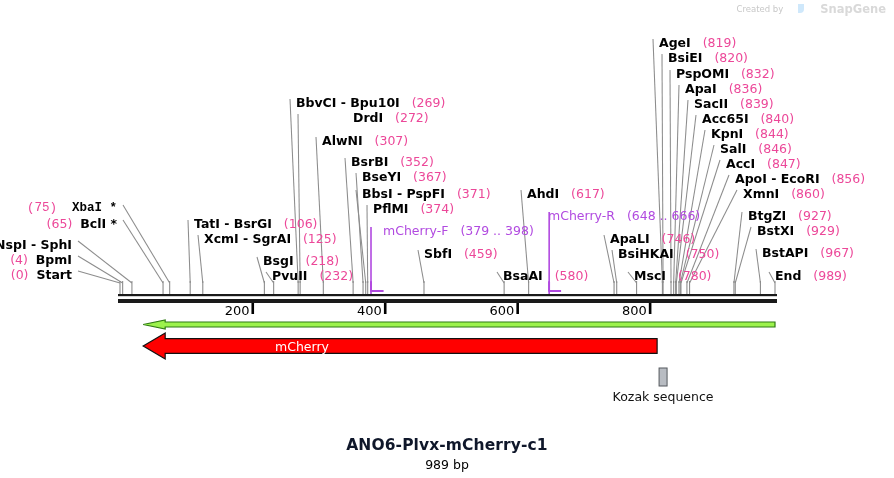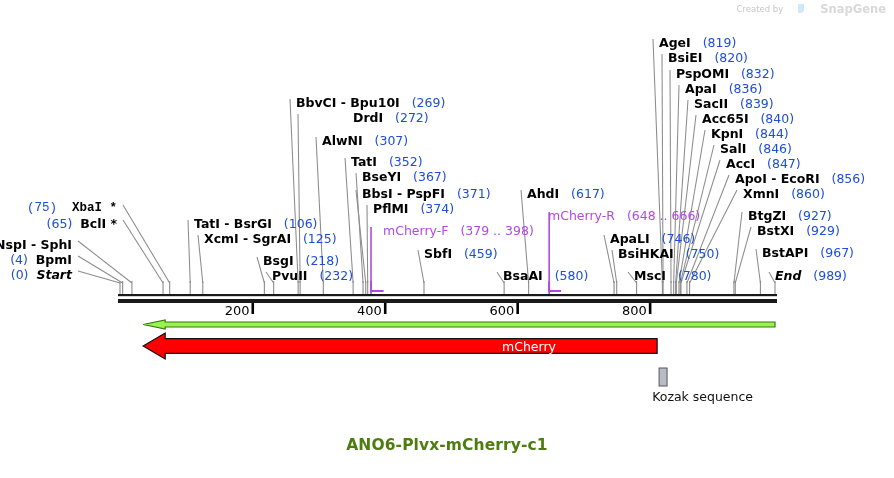--- a/index.html
+++ b/index.html
@@ -4,31 +4,31 @@
 <style>
   html,body{margin:0;padding:0;}
   body{
     width:894px;height:478px;background:#ffffff;
     font-family:"DejaVu Sans","Liberation Sans",sans-serif;
     overflow:hidden;position:relative;
   }
   #map{position:absolute;left:0;top:0;width:894px;height:478px;}
   .lbl{position:absolute;white-space:nowrap;font-size:12.5px;color:#000;}
   .lbl .enz{font-weight:bold;}
-  .lbl .pos{font-weight:normal;color:#1d4ed8;}
+  .lbl .pos{font-weight:normal;color:#ec4899;}
   .lbl.pre{text-align:right;}
   .lbl.primer{color:#b14ae0;font-weight:normal;}
   .lbl.primer .enz{font-weight:normal;}
   .lbl.primer .pos{color:#b14ae0;}
-  .lbl.term .enz{font-style:italic;font-weight:bold;}
+  .lbl.term .enz{font-weight:bold;}
   .tickno{position:absolute;font-size:13px;color:#000;}
   .feat-label{position:absolute;font-size:12.5px;color:#ffffff;font-weight:normal;}
   .kozak-label{position:absolute;font-size:12.5px;color:#111;}
   .title{position:absolute;left:0;width:894px;text-align:center;}
-  .title .name{font-size:15.5px;font-weight:bold;color:#4d7c0f;letter-spacing:0.1px;}
+  .title .name{font-size:15.5px;font-weight:bold;color:#0f172a;letter-spacing:0.1px;}
   .title .bp{font-size:12.5px;color:#000;}
   .wm{position:absolute;right:8px;top:2px;display:flex;align-items:center;gap:14px;}
   .wm .wm-t{font-size:8.5px;color:#c8c8c8;}
   .wm .wm-b{font-size:11.5px;color:#d9d9d9;font-weight:bold;}
   svg{display:block;overflow:visible;}
 </style>
 </head>
 <body>
 
 <div class="wm">
@@ -151,21 +151,21 @@
     <div class="lbl pre" style="top: 237px; right: 822px;">&nbsp;&nbsp;<span class="enz">NspI - SphI</span></div>
     <div class="lbl pre" style="top: 216px; right: 777px;"><span class="pos">(65)</span>&nbsp;&nbsp;<span class="enz">BclI *</span></div>
     <div class="lbl pre" style="top: 201px; right: 777px; font-family: Liberation Mono, monospace;"><span class="pos">(75)</span>&nbsp;&nbsp;<span class="enz">XbaI *</span></div>
     <div class="lbl" style="top: 216px; left: 194px;"><span class="enz">TatI - BsrGI</span>&nbsp;&nbsp;&nbsp;<span class="pos">(106)</span></div>
     <div class="lbl" style="top: 231px; left: 204px;"><span class="enz">XcmI - SgrAI</span>&nbsp;&nbsp;&nbsp;<span class="pos">(125)</span></div>
     <div class="lbl" style="top: 253px; left: 263px;"><span class="enz">BsgI</span>&nbsp;&nbsp;&nbsp;<span class="pos">(218)</span></div>
     <div class="lbl" style="top: 268px; left: 272px;"><span class="enz">PvuII</span>&nbsp;&nbsp;&nbsp;<span class="pos">(232)</span></div>
     <div class="lbl" style="top: 95px; left: 296px;"><span class="enz">BbvCI - Bpu10I</span>&nbsp;&nbsp;&nbsp;<span class="pos">(269)</span></div>
     <div class="lbl" style="top: 110px; left: 308px; margin-left: 45px;"><span class="enz">DrdI</span>&nbsp;&nbsp;&nbsp;<span class="pos">(272)</span></div>
     <div class="lbl" style="top: 133px; left: 322px;"><span class="enz">AlwNI</span>&nbsp;&nbsp;&nbsp;<span class="pos">(307)</span></div>
-    <div class="lbl" style="top: 154px; left: 351px;"><span class="enz">TatI</span>&nbsp;&nbsp;&nbsp;<span class="pos">(352)</span></div>
+    <div class="lbl" style="top: 154px; left: 351px;"><span class="enz">BsrBI</span>&nbsp;&nbsp;&nbsp;<span class="pos">(352)</span></div>
     <div class="lbl" style="top: 169px; left: 362px;"><span class="enz">BseYI</span>&nbsp;&nbsp;&nbsp;<span class="pos">(367)</span></div>
     <div class="lbl" style="top: 186px; left: 362px;"><span class="enz">BbsI - PspFI</span>&nbsp;&nbsp;&nbsp;<span class="pos">(371)</span></div>
     <div class="lbl" style="top: 201px; left: 373px;"><span class="enz">PflMI</span>&nbsp;&nbsp;&nbsp;<span class="pos">(374)</span></div>
     <div class="lbl primer" style="top: 223px; left: 383px;"><span class="enz">mCherry-F</span>&nbsp;&nbsp;&nbsp;<span class="pos">(379 .. 398)</span></div>
     <div class="lbl" style="top: 246px; left: 424px;"><span class="enz">SbfI</span>&nbsp;&nbsp;&nbsp;<span class="pos">(459)</span></div>
     <div class="lbl" style="top: 268px; left: 503px;"><span class="enz">BsaAI</span>&nbsp;&nbsp;&nbsp;<span class="pos">(580)</span></div>
     <div class="lbl" style="top: 186px; left: 527px;"><span class="enz">AhdI</span>&nbsp;&nbsp;&nbsp;<span class="pos">(617)</span></div>
     <div class="lbl primer" style="top: 208px; left: 548px;"><span class="enz">mCherry-R</span>&nbsp;&nbsp;&nbsp;<span class="pos">(648 .. 666)</span></div>
     <div class="lbl" style="top: 231px; left: 610px;"><span class="enz">ApaLI</span>&nbsp;&nbsp;&nbsp;<span class="pos">(746)</span></div>
     <div class="lbl" style="top: 246px; left: 618px;"><span class="enz">BsiHKAI</span>&nbsp;&nbsp;&nbsp;<span class="pos">(750)</span></div>
@@ -180,18 +180,19 @@
     <div class="lbl" style="top: 141px; left: 720px;"><span class="enz">SalI</span>&nbsp;&nbsp;&nbsp;<span class="pos">(846)</span></div>
     <div class="lbl" style="top: 156px; left: 726px;"><span class="enz">AccI</span>&nbsp;&nbsp;&nbsp;<span class="pos">(847)</span></div>
     <div class="lbl" style="top: 171px; left: 735px;"><span class="enz">ApoI - EcoRI</span>&nbsp;&nbsp;&nbsp;<span class="pos">(856)</span></div>
     <div class="lbl" style="top: 186px; left: 743px;"><span class="enz">XmnI</span>&nbsp;&nbsp;&nbsp;<span class="pos">(860)</span></div>
     <div class="lbl" style="top: 208px; left: 748px;"><span class="enz">BtgZI</span>&nbsp;&nbsp;&nbsp;<span class="pos">(927)</span></div>
     <div class="lbl" style="top: 223px; left: 757px;"><span class="enz">BstXI</span>&nbsp;&nbsp;&nbsp;<span class="pos">(929)</span></div>
     <div class="lbl" style="top: 245px; left: 762px;"><span class="enz">BstAPI</span>&nbsp;&nbsp;&nbsp;<span class="pos">(967)</span></div>
     <div class="lbl term" style="top: 268px; left: 775px;"><span class="enz">End</span>&nbsp;&nbsp;&nbsp;<span class="pos">(989)</span></div>
   </div>
 
-<div class="feat-label" id="mcherry-text" style="left: 0px; top: 339px; width: 556px; text-align: right; color: rgb(255, 255, 255);">mCherry</div>
-<div class="kozak-label" id="kozak-text" style="left: 573.074px; top: 389px; width: 180px; text-align: right;">Kozak sequence</div>
+<div class="feat-label" id="mcherry-text" style="left: 0px; top: 339px; width: 556px; text-align: center; color: rgb(255, 255, 255); padding-left: 24px;">mCherry</div>
+<div class="kozak-label" id="kozak-text" style="left: 573.074px; top: 389px; width: 180px; text-align: center;">Kozak sequence</div>
 
 <div class="title" style="top:436px">
   <div class="name">ANO6-Plvx-mCherry-c1</div>
+  <div class="bp" style="margin-top:3px">989 bp</div>
 </div>
 
 </body></html>

